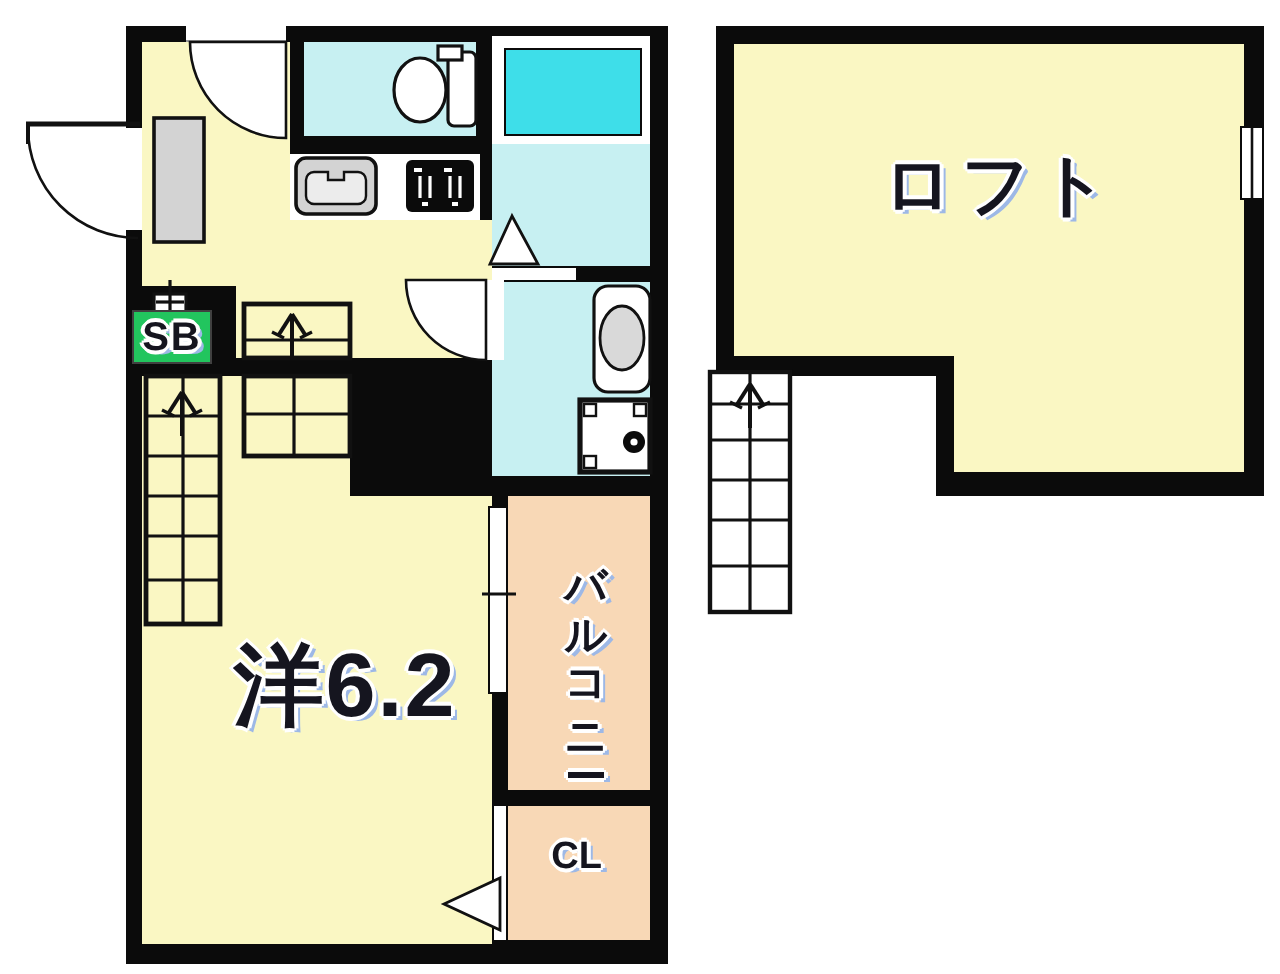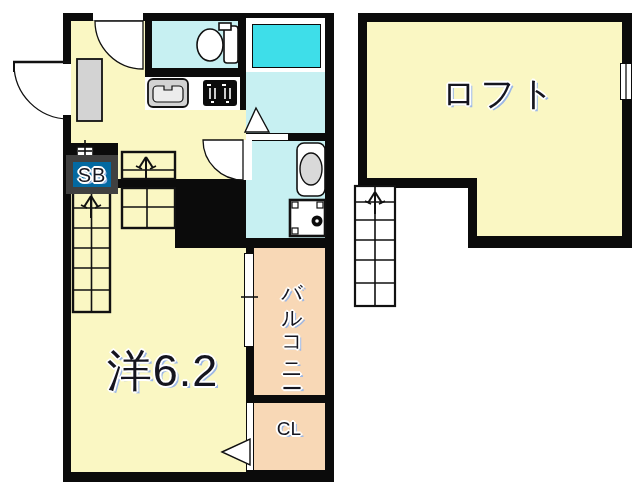--- a/index.html
+++ b/index.html
@@ -8,35 +8,35 @@
     font-family:"Liberation Sans","DejaVu Sans",sans-serif;
   }
   .abs{position:absolute;}
   .wall{background:var(--wall,#0b0b0b);}
   .room-yellow{background:var(--room_fill,#faf7c3);}
   .wet-cyan{background:var(--wet_fill,#c7f0f2);}
   .tub-cyan{background:var(--tub_fill,#3edee9);}
   .peach{background:var(--balcony_fill,#f8d8b6);}
   .white{background:#fff;}
   .lbl{
-    position:absolute;color:#15151f;font-weight:normal;line-height:1.0;
+    position:absolute;color:#15151f;font-weight:bold;line-height:1.0;
     text-shadow:-2px 0 #fff,2px 0 #fff,0 -2px #fff,0 2px #fff,
       -1px -1px #fff,1px 1px #fff,1px -1px #fff,-1px 1px #fff,
       3px 2px 0 #9db8e6;
     white-space:pre;
   }
   .lbl-main{font-size:45px;letter-spacing:1px;text-align:center;}
   .lbl-loft{font-size:34px;letter-spacing:4px;text-align:center;}
   .lbl-balcony{
     font-size:21px;writing-mode:vertical-rl;text-orientation:mixed;
     letter-spacing:3px;text-align:center;white-space:normal;
   }
   .lbl-cl{font-size:19px;word-break:break-all;text-align:right;line-height:1.15;white-space:normal;}
   .sb-box{
-    position:absolute;background:#0369a1;border:7px solid #404040;
+    position:absolute;background:#22c55e;border:1px solid #404040;
     display:flex;align-items:center;justify-content:center;
   }
   .sb-box .lbl-sb{position:static;font-size:20px;letter-spacing:1px;}
   svg{position:absolute;left:0;top:0;pointer-events:none;}
 </style>
 </head>
 <body>
 
 <div id="canvas">
 
@@ -177,21 +177,21 @@
       <line x1="375" y1="192" x2="368" y2="203" stroke-width="2"></line>
       <line x1="375" y1="192" x2="382" y2="203" stroke-width="2"></line>
       <line x1="365" y1="201" x2="371" y2="204" stroke-width="1.6"></line>
       <line x1="379" y1="204" x2="385" y2="201" stroke-width="1.6"></line>
     </g>
 
     <line x1="241" y1="297" x2="258" y2="297" stroke="#111" stroke-width="1.6"></line>
     <line x1="626" y1="64" x2="626" y2="99" stroke="#111" stroke-width="1.3"></line>
   </svg>
 
-  <div class="lbl lbl-main" style="left:70px;top:320px;width:185px;margin-top:28px;">洋6.2</div>
+  <div class="lbl lbl-main" style="left:80px;top:320px;width:185px;">洋6.2</div>
 
   <div class="lbl lbl-loft" style="left:420px;top:76px;width:160px;">ロフト</div>
 
   <div class="lbl lbl-balcony" style="left:275px;top:253px;width:28px;height:142px;">バルコニー</div>
 
   <div class="lbl lbl-cl" style="left:274px;top:418px;width:27px;">CL</div>
 
   <div class="sb-box" style="left:66px;top:155px;width:38px;height:25px;">
     <span class="lbl lbl-sb">SB</span>
   </div>

